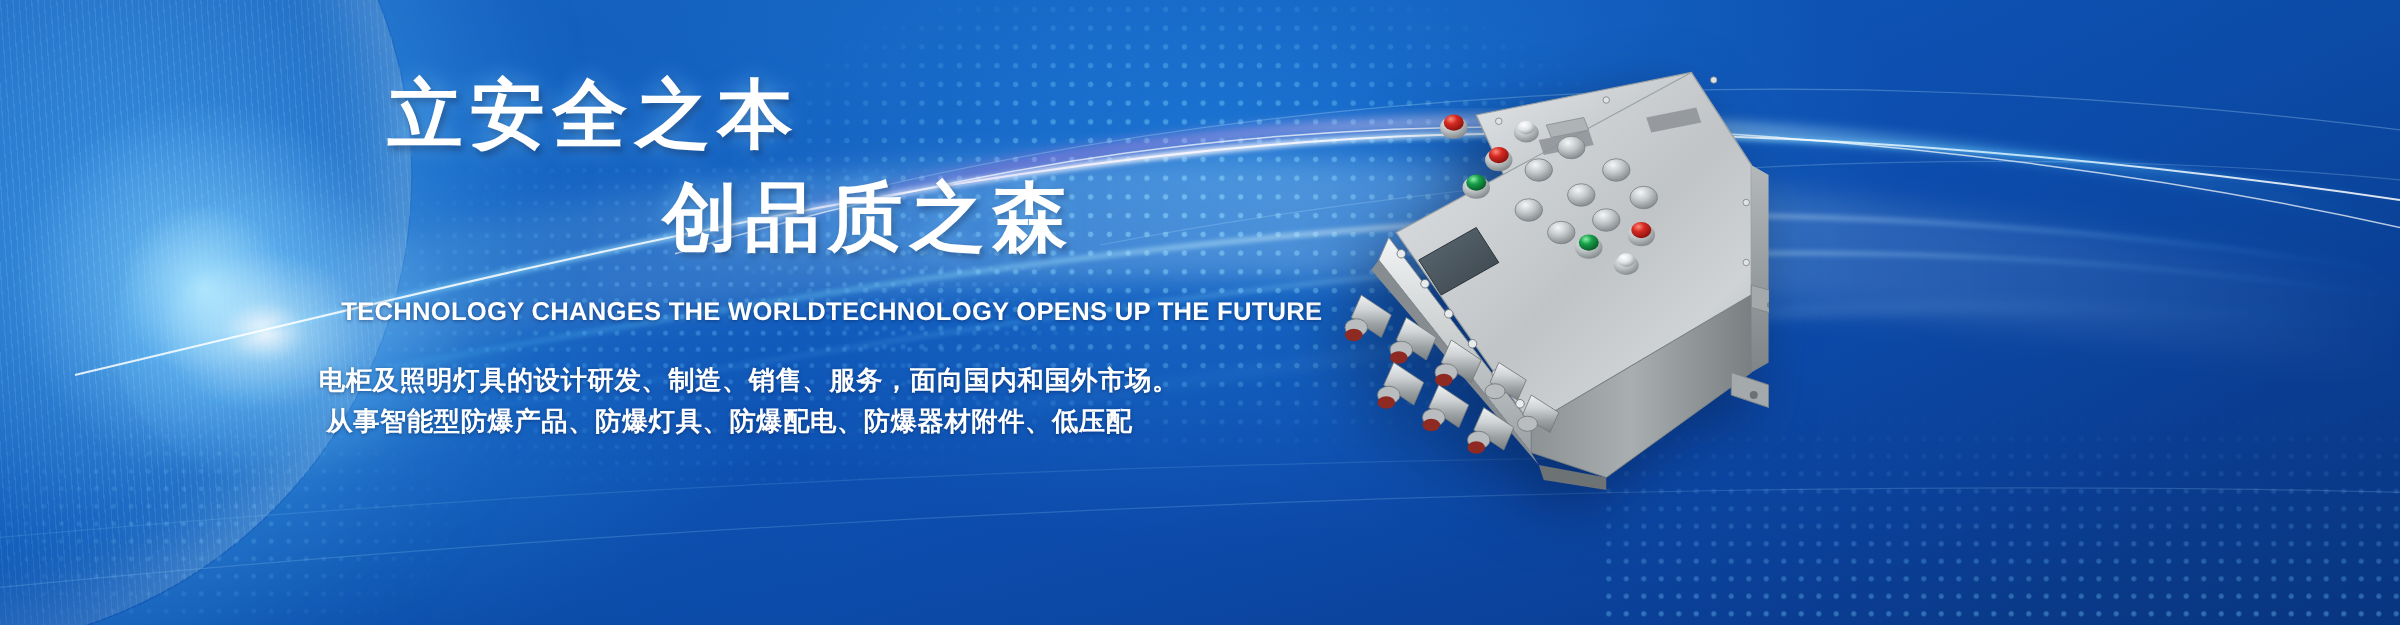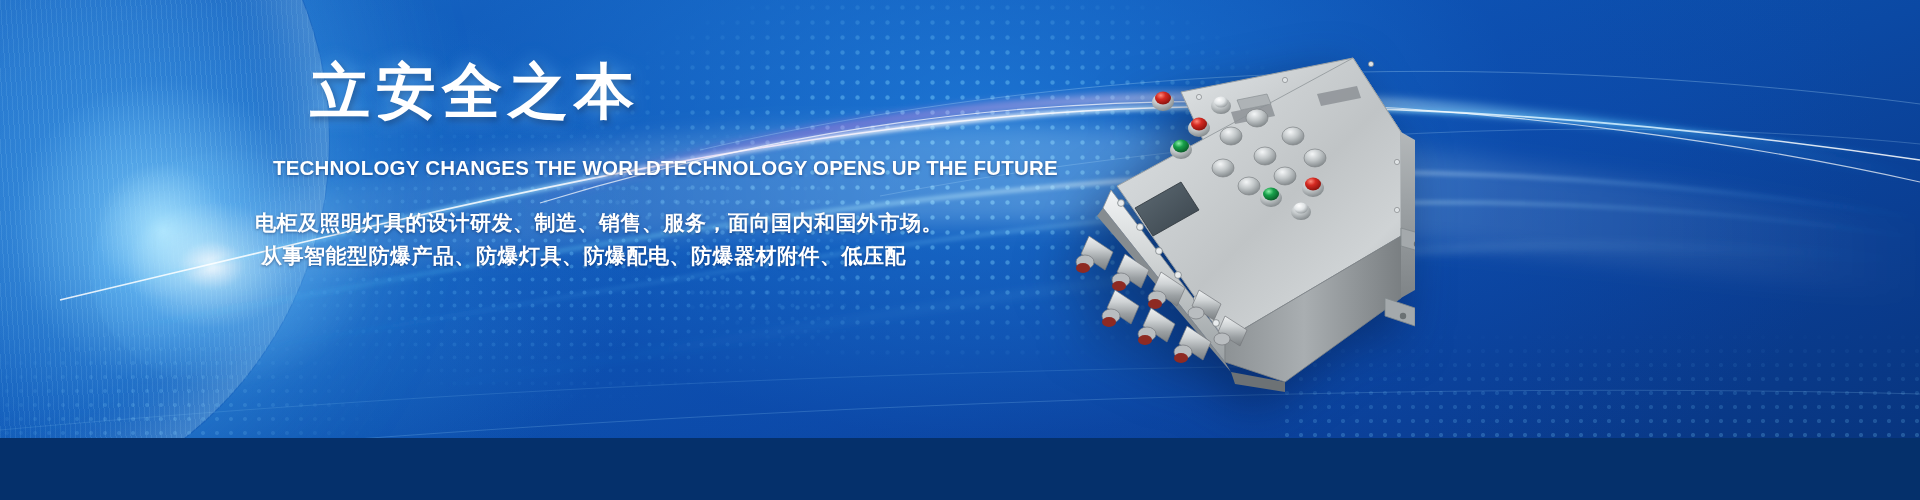--- a/index.html
+++ b/index.html
@@ -1,19 +1,19 @@
 <!DOCTYPE html>
 <html><head>
 <meta charset="utf-8">
 <title>Banner</title>
 <style>
   html,body{margin:0;padding:0;background:#05306b;}
   *{box-sizing:border-box;}
   .stage{
-    position:relative;width:1920px;height:438px;overflow:hidden;
+    position:relative;width:1920px;height:500px;overflow:hidden;
     font-family:"Liberation Sans","DejaVu Sans",sans-serif;
     background:
       radial-gradient(ellipse 700px 420px at 160px 250px, rgba(120,205,255,.50) 0%, rgba(60,160,240,.22) 38%, rgba(10,70,170,0) 70%),
       radial-gradient(ellipse 1200px 700px at 980px 120px, rgba(40,140,235,.55) 0%, rgba(16,80,190,.25) 45%, rgba(8,48,140,0) 75%),
       linear-gradient(160deg,#1f72c9 0%,#1363bd 18%,#0d55b2 40%,#0b49a4 62%,#0a3d91 82%,#08357f 100%);
   }
 
   
   .dots{position:absolute;pointer-events:none;}
   .dots.d1{
@@ -176,20 +176,21 @@
 
     <path d="M700,150 C950,92 1250,62 1560,74 C1720,80 1860,96 1920,104" fill="none" stroke="#bfe9ff" stroke-width="1" opacity=".28"></path>
     <path d="M880,196 C1120,150 1400,124 1680,130 C1800,133 1880,140 1920,144" fill="none" stroke="#bfe9ff" stroke-width="1" opacity=".22"></path>
 
     <path d="M0,470 C400,430 900,400 1400,392 C1650,388 1850,392 1920,394" fill="none" stroke="#9fdcff" stroke-width="1" opacity=".20"></path>
     <path d="M0,430 C350,398 800,372 1300,366" fill="none" stroke="#9fdcff" stroke-width="1" opacity=".14"></path>
   </svg>
 
   <div class="copy">
     <h1 class="h1">立安全之本</h1>
+    <h2 class="h2">创品质之森</h2>
     <div class="tagline">TECHNOLOGY CHANGES THE WORLDTECHNOLOGY OPENS UP THE FUTURE</div>
     <div class="body-lines">
       <div class="bline b2">电柜及照明灯具的设计研发、制造、销售、服务，面向国内和国外市场。</div>
       <div class="bline b1">从事智能型防爆产品、防爆灯具、防爆配电、防爆器材附件、低压配</div>
     </div>
   </div>
 
   <div class="product">
     <svg width="430" height="360" viewBox="0 0 430 360" xmlns="http://www.w3.org/2000/svg">
       <defs>

